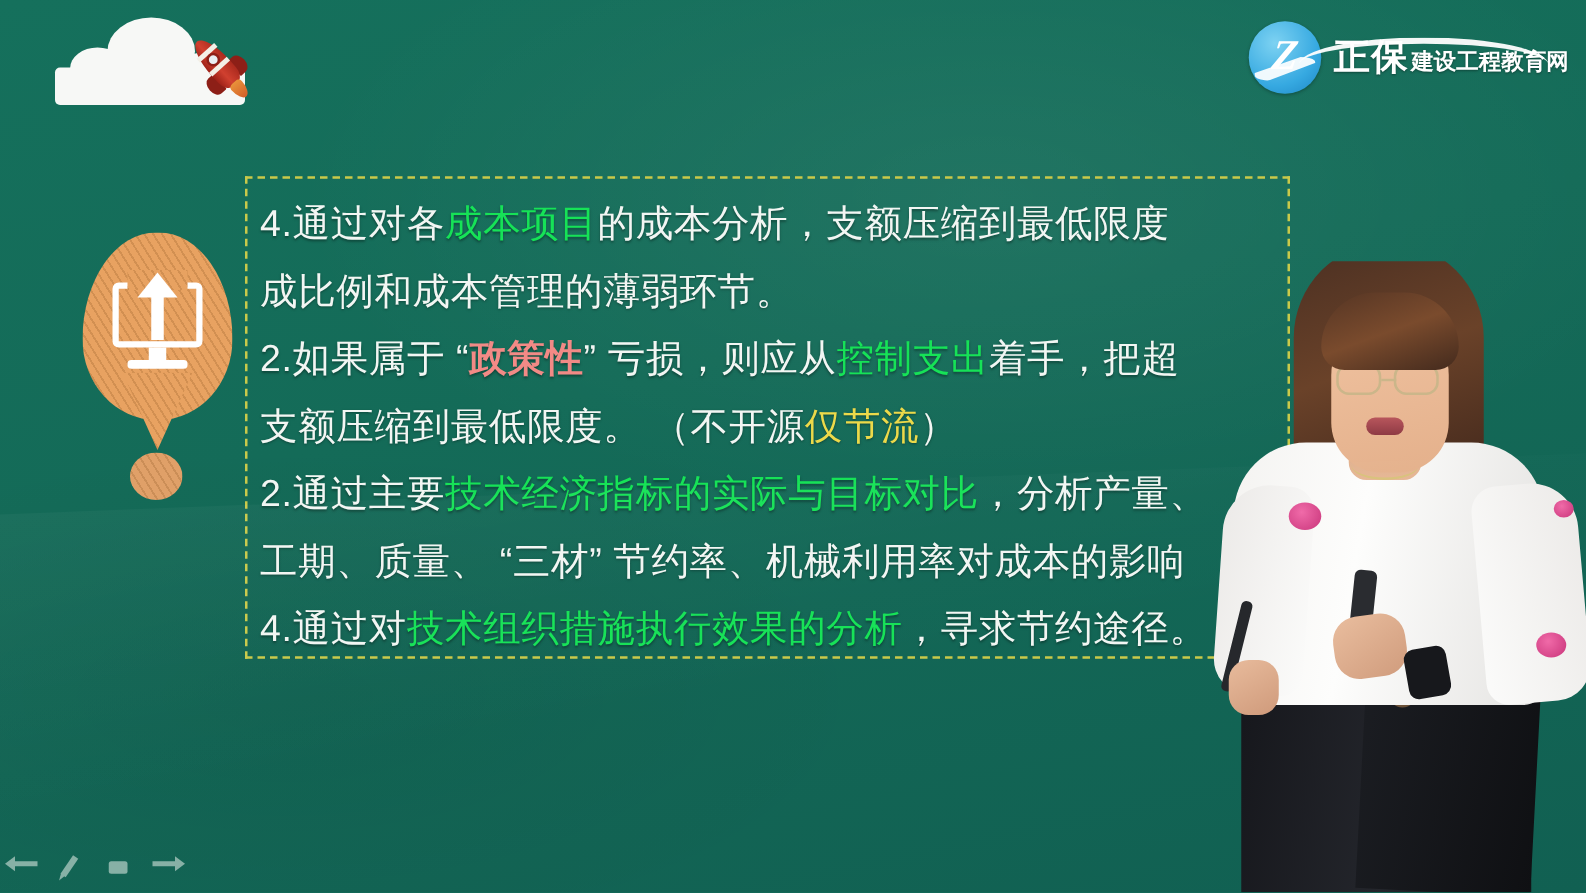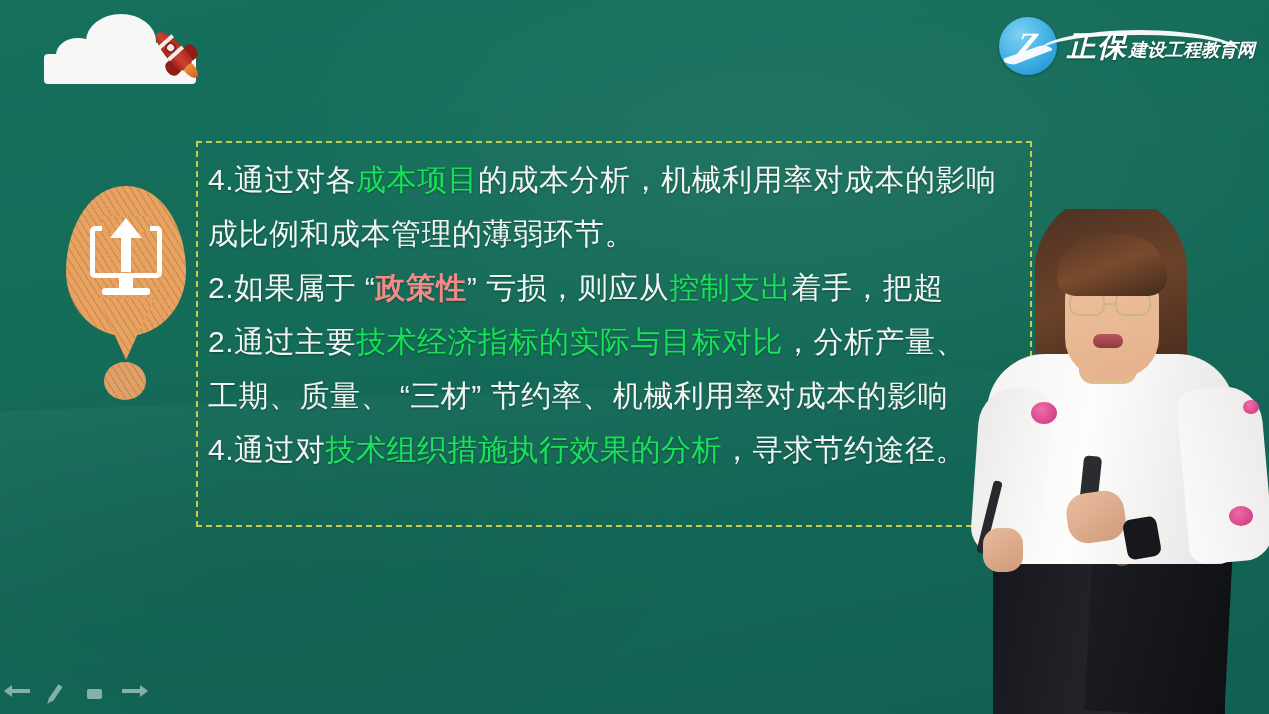--- a/index.html
+++ b/index.html
@@ -111,21 +111,21 @@
   }
   .logo-z{
     position:absolute;left:50%;top:50%;transform:translate(-50%,-52%) skewX(-6deg);
     color:#fff;font-size:34px;font-weight:bold;font-family:"Liberation Serif",serif;font-style:italic;
   }
   .logo-swoosh{
     position:absolute;left:4px;bottom:12px;width:50px;height:16px;
     background:#fff;border-radius:50%;transform:rotate(-12deg);opacity:.92;
     clip-path:polygon(0 40%,100% 0,100% 52%,0 100%);
   }
-  .logo-text{display:flex;flex-direction:row;line-height:1;font-style:italic;}
+  .logo-text{display:flex;flex-direction:row;line-height:1;}
   .logo-main{display:flex;align-items:baseline;color:#fff;font-weight:bold;
     text-shadow:0 1px 2px rgba(0,0,0,.4);}
   .logo-main .big{font-size:29px;letter-spacing:1px;}
   .logo-main .small{font-size:18px;letter-spacing:0px;margin-left:2px;}
   .logo-arc{position:absolute;right:16px;top:14px;width:200px;height:22px;
     border-top:5px solid #fff;border-radius:50%/100% 100% 0 0;opacity:.95;}
   .logo-url{font-family:"Liberation Sans",sans-serif;color:#fff;font-size:20px;font-weight:bold;
     margin-top:5px;letter-spacing:.5px;text-shadow:0 1px 2px rgba(0,0,0,.4);}
 
   
@@ -219,23 +219,24 @@
     <div class="mon-neck"></div>
     <div class="mon-base"></div>
     <div class="mon-mask"></div>
     <div class="mon-arrow"></div>
     <div class="mon-head"></div>
     <div class="pin-dot"></div>
   </div>
 
   <div id="content-box">
     <div class="lines" id="lines">
-        <div class="line"><span>4.通过对各</span><span class="hi-green">成本项目</span><span>的成本分析，机械利用率对成本的影响</span></div>
+        <div class="line"><span>4.通过对各</span><span class="hi-green">成本项目</span><span>的成本分析，支额压缩到最低限度</span></div>
         <div class="line"><span>成比例和成本管理的薄弱环节。</span></div>
         <div class="line"><span>2.如果属于 “</span><span class="hi-red">政策性</span><span>” 亏损，则应从</span><span class="hi-green">控制支出</span><span>着手，把超</span></div>
+        <div class="line"><span>支额压缩到最低限度。 （不开源</span><span class="hi-yellow">仅节流</span><span>）</span></div>
         <div class="line"><span>2.通过主要</span><span class="hi-green">技术经济指标的实际与目标对比</span><span>，分析产量、</span></div>
         <div class="line"><span>工期、质量、 “三材” 节约率、机械利用率对成本的影响</span></div>
         <div class="line"><span>4.通过对</span><span class="hi-green">技术组织措施执行效果的分析</span><span>，寻求节约途径。</span></div>
       </div>
   </div>
 
   <div id="logo">
     <div class="logo-badge">
       <span class="logo-z">Z</span>
       <span class="logo-swoosh"></span>

